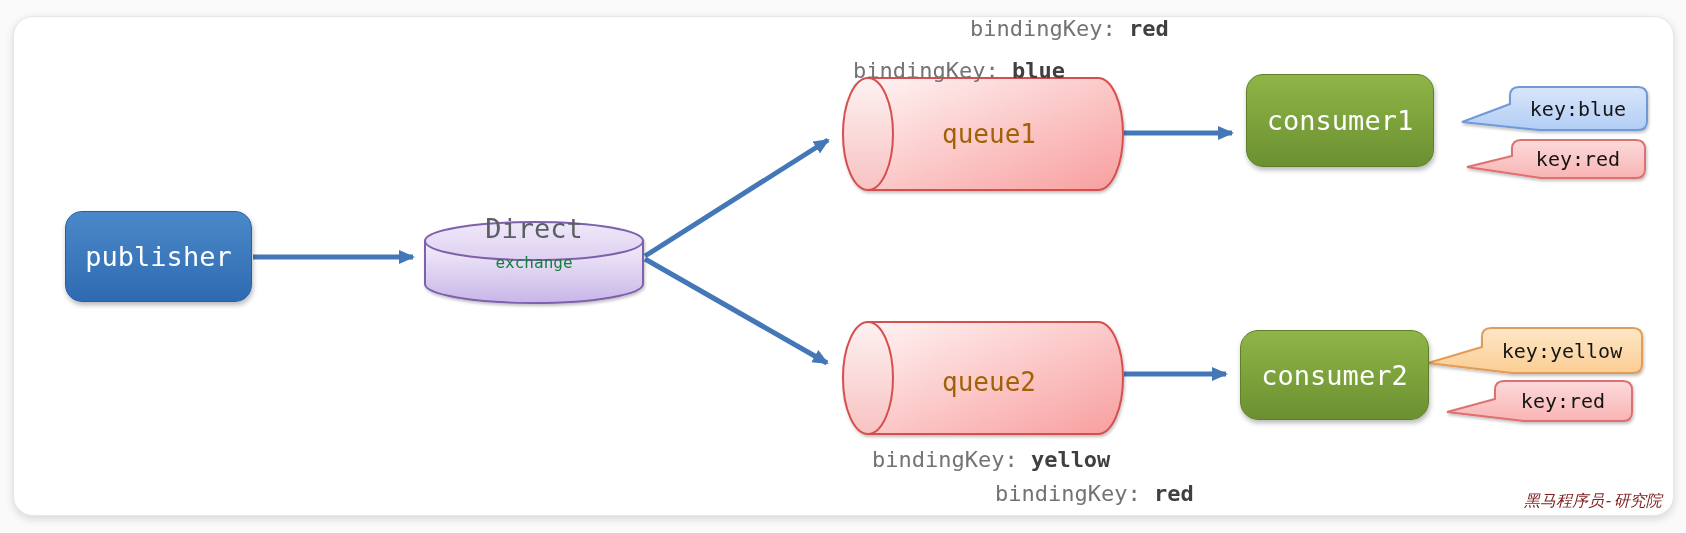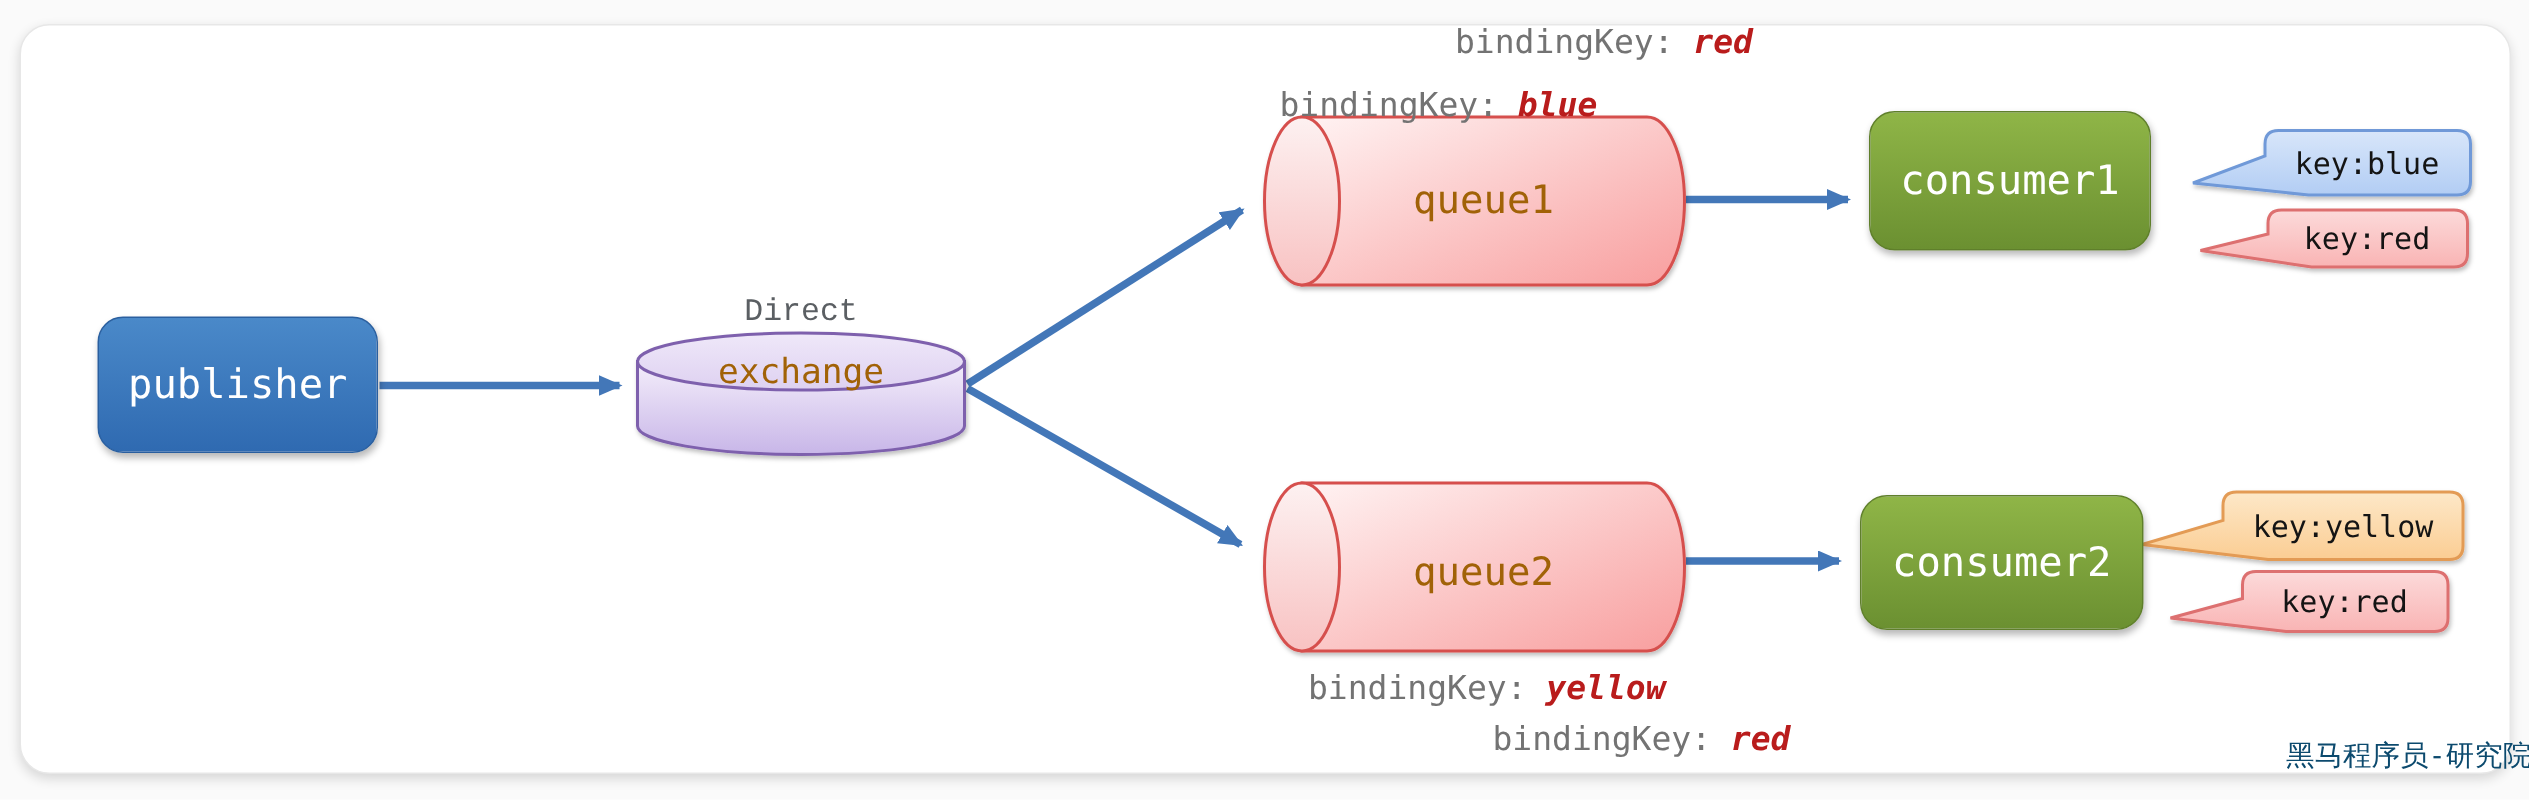--- a/index.html
+++ b/index.html
@@ -30,32 +30,33 @@
   }
   .consumer1{left:1246px;top:74px;width:186px;height:91px;}
   .consumer2{left:1240px;top:330px;width:187px;height:88px;border-radius:18px;}
   .qlabel{
     position:absolute;width:292px;text-align:center;
     font-size:26px;color:#a16207;
   }
   .qlabel1{left:843px;top:119px;}
   .qlabel2{left:843px;top:367px;}
   .exlabel{position:absolute;left:425px;width:218px;text-align:center;}
-  .exType{top:197px;font-size:21px;color:#5b5f63;font-family:Liberation Mono, monospace;}
-  .exName{top:235px;font-size:23px;color:#a16207;}
+  .exType{top:213px;font-size:27px;color:#5b5f63;}
+  .exName{top:253px;font-size:16px;color:#15803d;}
   .binding{position:absolute;font-size:22px;white-space:nowrap;}
   .binding .pre{color:#737373;}
-  .binding .val{color:#b91c1c;font-weight:bold;margin-left:0.6em;font-style:italic;}
+  .binding .val{color:#404040;font-weight:bold;margin-left:0.6em;}
   .b-q1red{left:970px;top:16px;}
   .b-q1blue{left:853px;top:58px;}
   .b-q2yellow{left:872px;top:447px;text-align:center;}
   .b-q2red{left:995px;top:481px;}
   .watermark{
-    position:absolute;left:1524px;top:491px;font-size:19px;color:#0c4a6e;
+    position:absolute;left:1524px;top:491px;font-size:16px;color:#7f1d1d;
     white-space:nowrap;
+    font-style:italic;
   }
   text.tag{font-size:20px;fill:#141414;text-anchor:middle;
     font-family:"DejaVu Sans Mono","Liberation Mono",monospace;}
 </style>
 </head>
 <body>
 
 <div class="card"></div>
 
 <svg class="layer">

